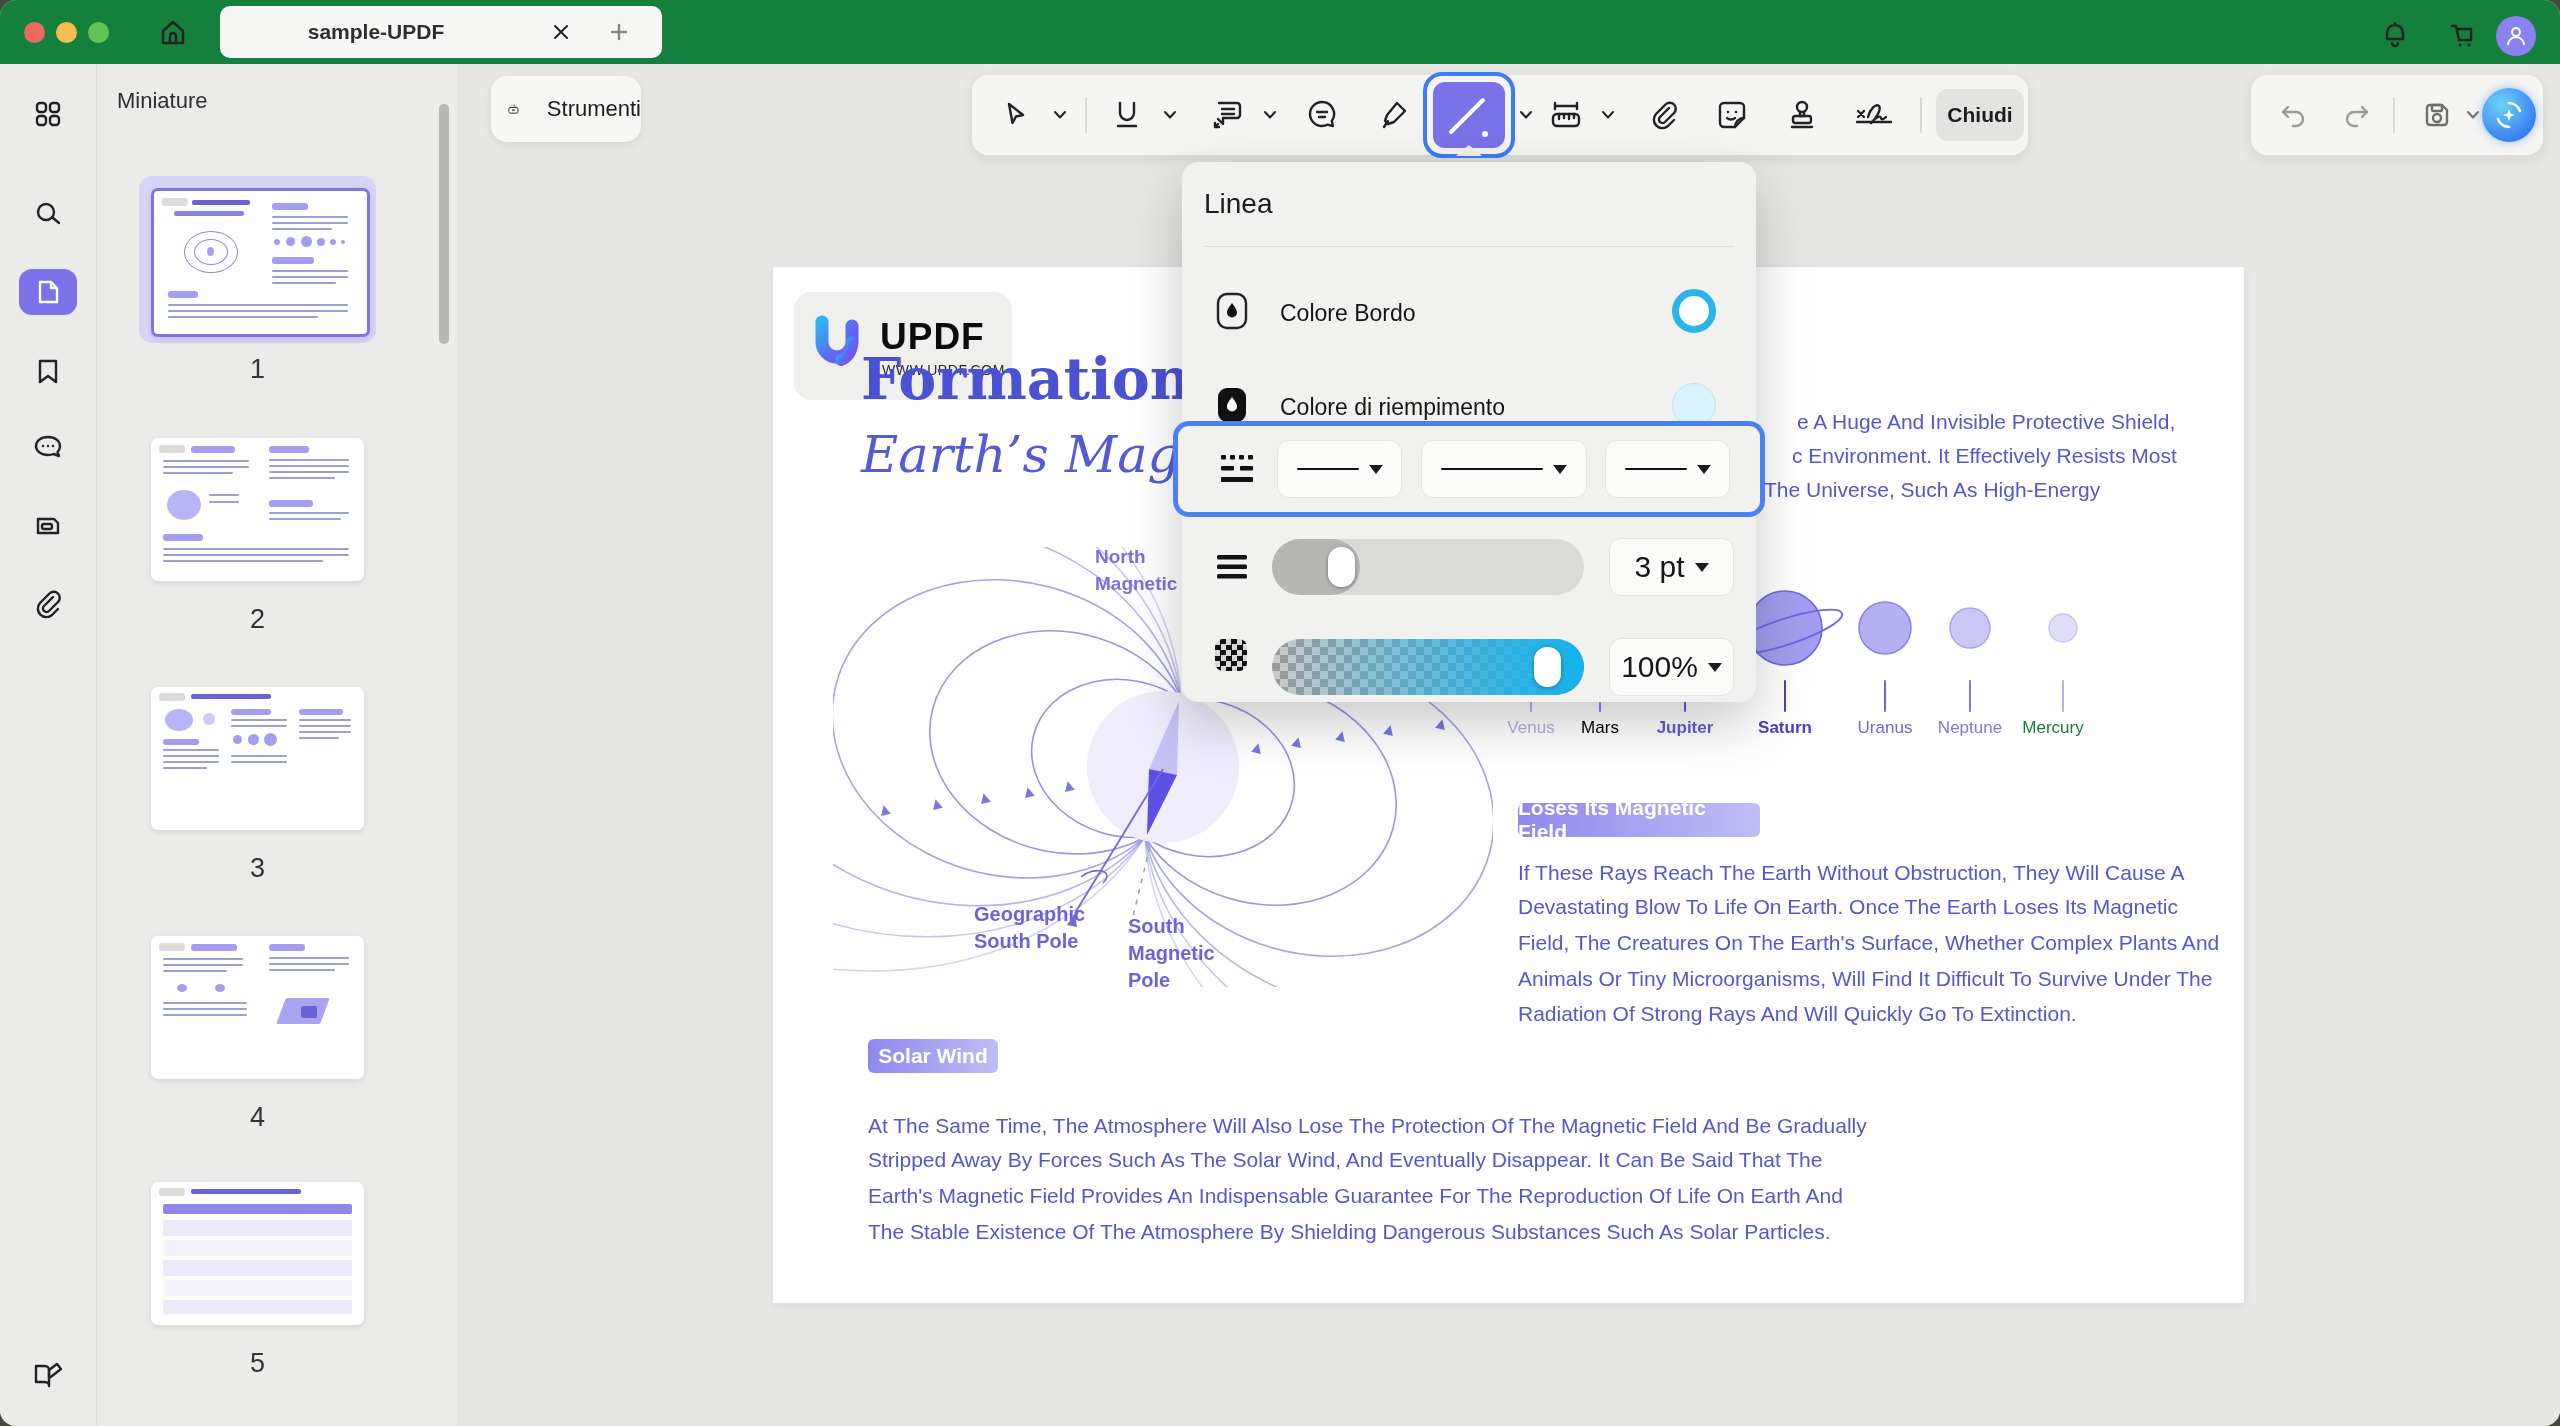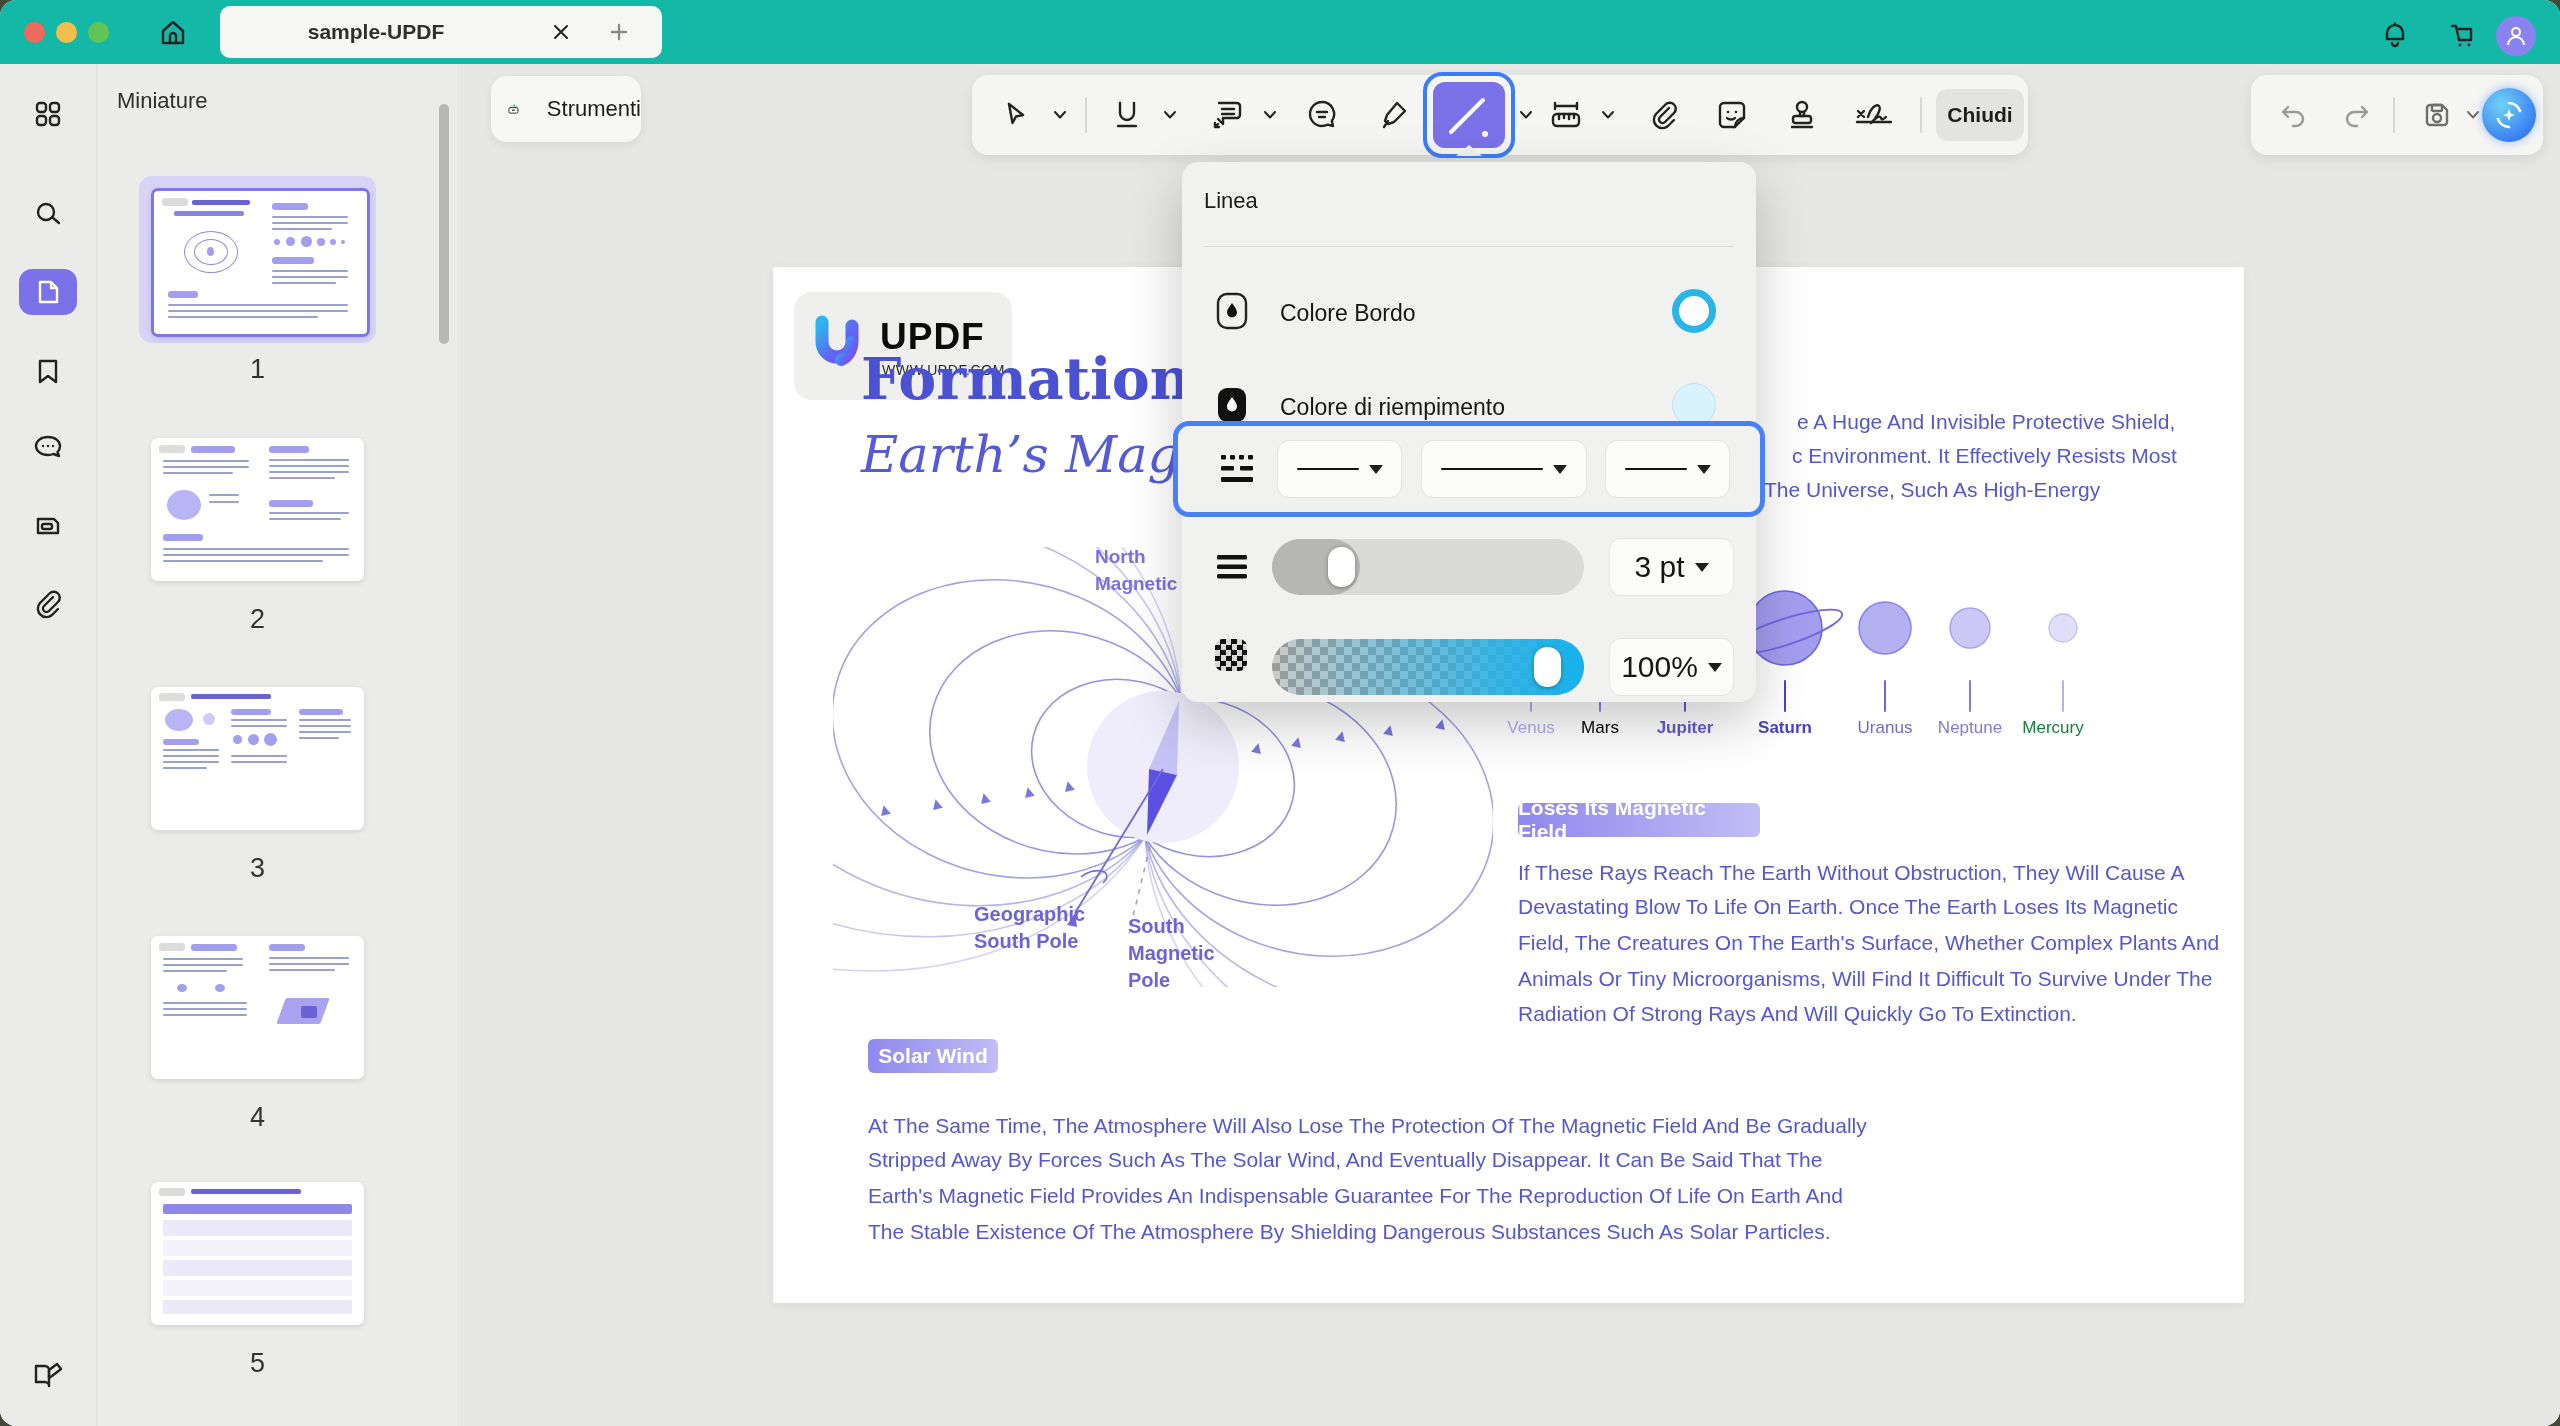--- a/index.html
+++ b/index.html
@@ -1,20 +1,20 @@
 <!DOCTYPE html>
 <html><head>
 <meta charset="utf-8">
 <style>
   html,body{margin:0;padding:0;background:#41493a;width:2560px;height:1426px;overflow:hidden;
     font-family:"Liberation Sans",sans-serif;-webkit-font-smoothing:antialiased;}
   .abs{position:absolute;}
   #window{position:absolute;inset:0;background:#eeeeec;border-radius:16px;overflow:hidden;}
   
-  #titlebar{position:absolute;left:0;top:0;right:0;height:64px;background:#14b8a6;}
+  #titlebar{position:absolute;left:0;top:0;right:0;height:64px;background:#15803d;}
   .light{position:absolute;top:22px;width:21px;height:21px;border-radius:50%;}
   #homeBtn{position:absolute;left:150px;top:13px;width:46px;height:40px;border-radius:9px;display:flex;align-items:center;justify-content:center;}
   #tab{position:absolute;left:220px;top:6px;width:442px;height:52px;background:#f6f6f4;border-radius:10px;}
   #tabTitle{position:absolute;left:0;right:130px;top:0;bottom:0;display:flex;align-items:center;justify-content:center;
     font-size:21px;font-weight:700;color:#2f2f2f;}
   #tabClose{position:absolute;right:88px;top:13px;width:26px;height:26px;display:flex;align-items:center;justify-content:center;}
   #tabPlus{position:absolute;right:30px;top:13px;width:26px;height:26px;display:flex;align-items:center;justify-content:center;}
   .tr-ic{position:absolute;top:17px;width:38px;height:38px;display:flex;align-items:center;justify-content:center;}
   #avatar{position:absolute;top:16px;width:40px;height:40px;border-radius:50%;background:#8a82ee;display:flex;align-items:center;justify-content:center;}
   
@@ -67,21 +67,21 @@
     font-size:51px;font-style:italic;color:#555bd6;}
   .diaglbl{position:absolute;font-size:19px;font-weight:700;color:#7b70e0;line-height:27px;}
   .planet-lbl{position:absolute;transform:translateX(-50%);font-size:17px;top:451px;}
   .planet-tick{position:absolute;width:2px;height:32px;top:413px;border-radius:1px;}
   .badge{position:absolute;height:34px;border-radius:6px;background:linear-gradient(90deg,#8f88ee,#c1bdf5);
     color:#fff;font-size:21px;font-weight:700;display:flex;align-items:center;justify-content:center;}
   .docline{position:absolute;font-size:21px;color:#5457cd;white-space:nowrap;}
   
   #popup{position:absolute;left:725px;top:98px;width:574px;height:540px;background:#f1f1ef;border-radius:16px;
     box-shadow:0 20px 55px rgba(0,0,0,.22);z-index:60;}
-  #popupTitle{position:absolute;left:22px;top:26px;font-size:22px;color:#1b1b1b;}
+  #popupTitle{position:absolute;left:22px;top:26px;font-size:28px;color:#1b1b1b;}
   #popupDiv{position:absolute;left:22px;right:22px;top:84px;height:1px;background:#dcdcda;}
   .prow-lbl{position:absolute;left:98px;font-size:23px;color:#161616;}
   .swatch{position:absolute;right:40px;width:44px;height:44px;border-radius:50%;box-sizing:border-box;}
   #hlRow{position:absolute;left:-9px;right:-9px;top:259px;height:96px;border:5px solid #4a80f6;border-radius:16px;box-sizing:border-box;background:#f1f1ef;}
   .dd{position:absolute;height:58px;background:#fbfbf9;border:1px solid #e4e4e2;border-radius:12px;
     display:flex;align-items:center;justify-content:center;gap:10px;box-sizing:border-box;}
   .dd .caret{width:0;height:0;border-left:7px solid transparent;border-right:7px solid transparent;border-top:9px solid #1d1d1d;}
   .dd .lineglyph{height:2.5px;background:#111;border-radius:1px;}
   .dd .val{font-size:30px;color:#161616;}
   .slider{position:absolute;height:56px;border-radius:28px;}

